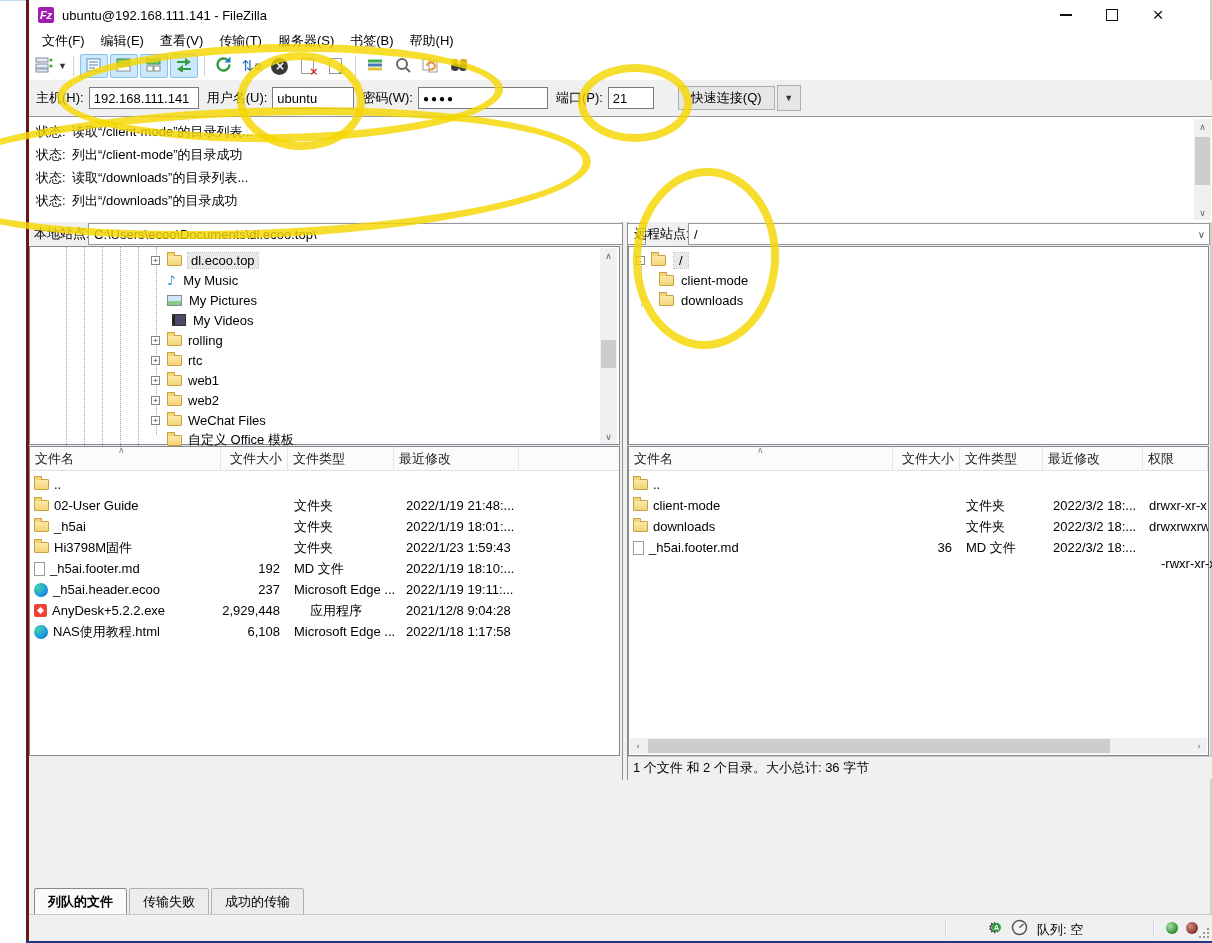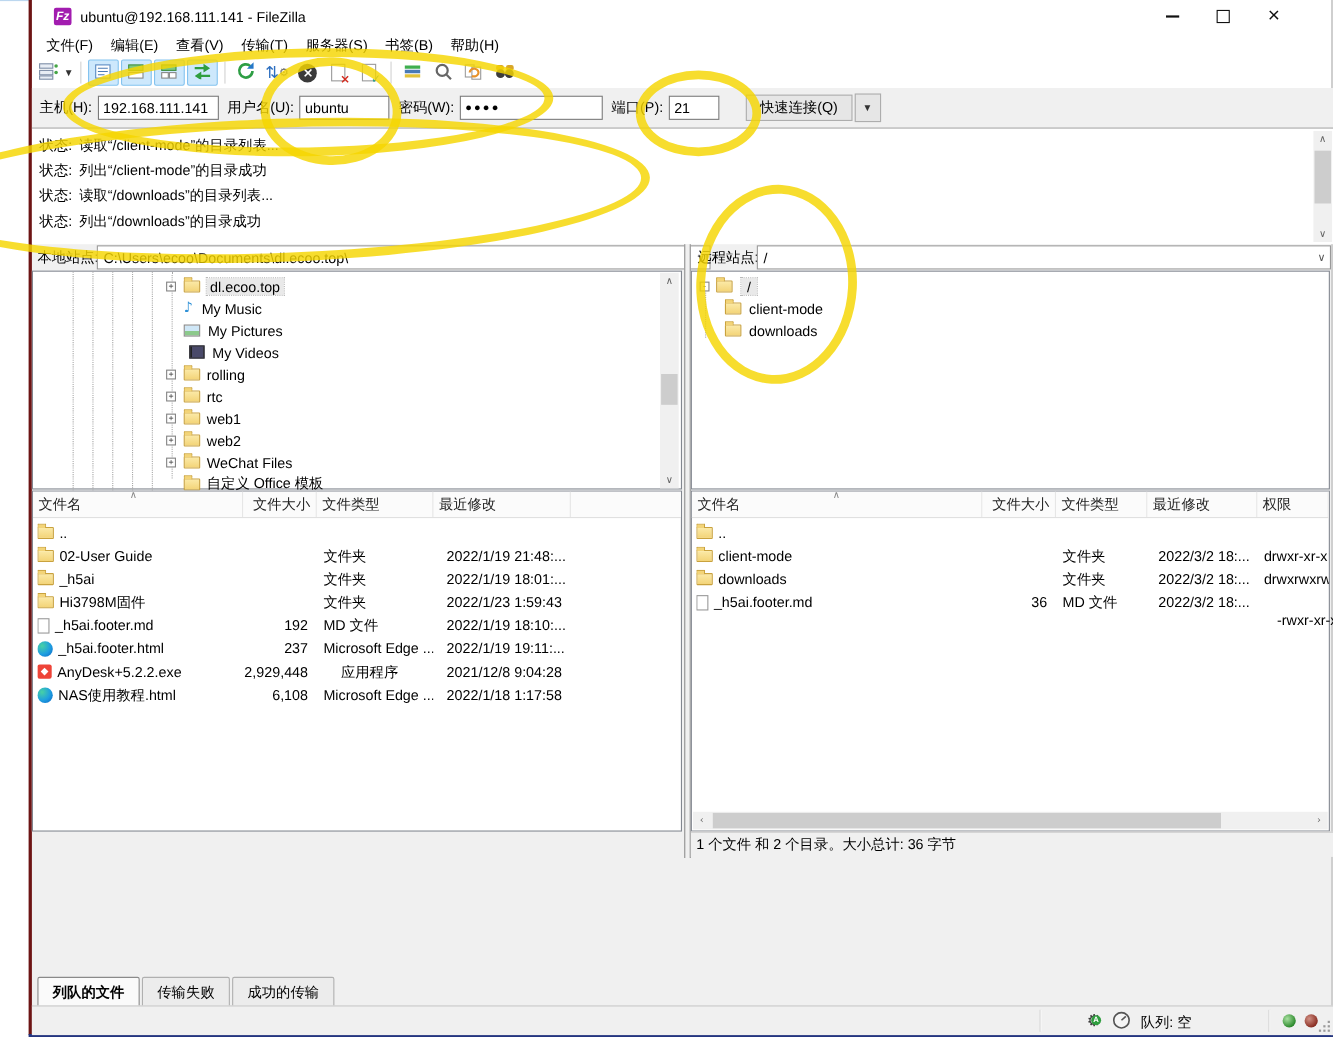--- a/index.html
+++ b/index.html
@@ -8,21 +8,21 @@
   .abs{position:absolute;}
   
   .top-edge{left:0;top:0;width:1212px;height:1px;background:#bcd7ef;}
   .left-red{left:26px;top:0;width:3px;height:941px;background:#6d1414;}
   .bottom-navy{left:26px;top:940px;width:1186px;height:3px;background:#24357f;}
   .right-edge{left:1210px;top:0;width:2px;height:941px;background:#cfcfcf;}
   .white-top{left:29px;top:0;width:1183px;height:80px;background:#fff;}
   .mid-gray{left:29px;top:80px;width:1183px;height:861px;background:#f0f0f0;}
 
   .titlebar{left:29px;top:0;width:1183px;height:30px;display:flex;align-items:center;}
-  .fz-icon{width:16px;height:16px;margin-left:20px;background:#a21caf;border-radius:2px;color:#fff;
+  .fz-icon{width:16px;height:16px;margin-left:9px;background:#a21caf;border-radius:2px;color:#fff;
            font:italic bold 11px "Liberation Sans",sans-serif;display:flex;align-items:center;justify-content:center;}
   .title-text{margin-left:8px;}
   .winbtn{width:30px;height:24px;display:flex;align-items:center;justify-content:center;color:#111;}
   .winbtn.min{position:absolute;left:1051px;top:3px;}
   .winbtn.max{position:absolute;left:1097px;top:3px;}
   .winbtn.close{position:absolute;left:1143px;top:3px;font-size:19px;}
   .min-glyph{width:12px;height:0;border-top:2px solid #111;}
   .max-glyph{width:10px;height:10px;border:1px solid #111;}
 
   .menubar{left:29px;top:30px;width:1183px;height:22px;display:flex;align-items:center;padding-left:5px;box-sizing:border-box;}
@@ -421,21 +421,21 @@
           <span class="ifile"></span>
           <span class="nm">_h5ai.footer.md</span>
         </div>
       <div class="fcell right" style="left:191px;width:67px;">192</div>
       <div class="fcell" style="left:258px;width:106px;padding-left:6px;">MD 文件</div>
       <div class="fcell" style="left:364px;width:140px;padding-left:12px;">2022/1/19 18:10:...</div>
     </div>
     <div class="frow" style="left:0;top:132px;width:589px;">
       <div class="fcell" style="left:4px;width:187px;">
           <span class="iedge"></span>
-          <span class="nm">_h5ai.footer.html</span>
+          <span class="nm">_h5ai.header.ecoo</span>
         </div>
       <div class="fcell right" style="left:191px;width:67px;">237</div>
       <div class="fcell" style="left:258px;width:106px;padding-left:6px;">Microsoft Edge ...</div>
       <div class="fcell" style="left:364px;width:140px;padding-left:12px;">2022/1/19 19:11:...</div>
     </div>
     <div class="frow" style="left:0;top:153px;width:646px;">
       <div class="fcell" style="left:4px;width:187px;">
           <span class="ianydesk"></span>
           <span class="nm">AnyDesk+5.2.2.exe</span>
         </div>

